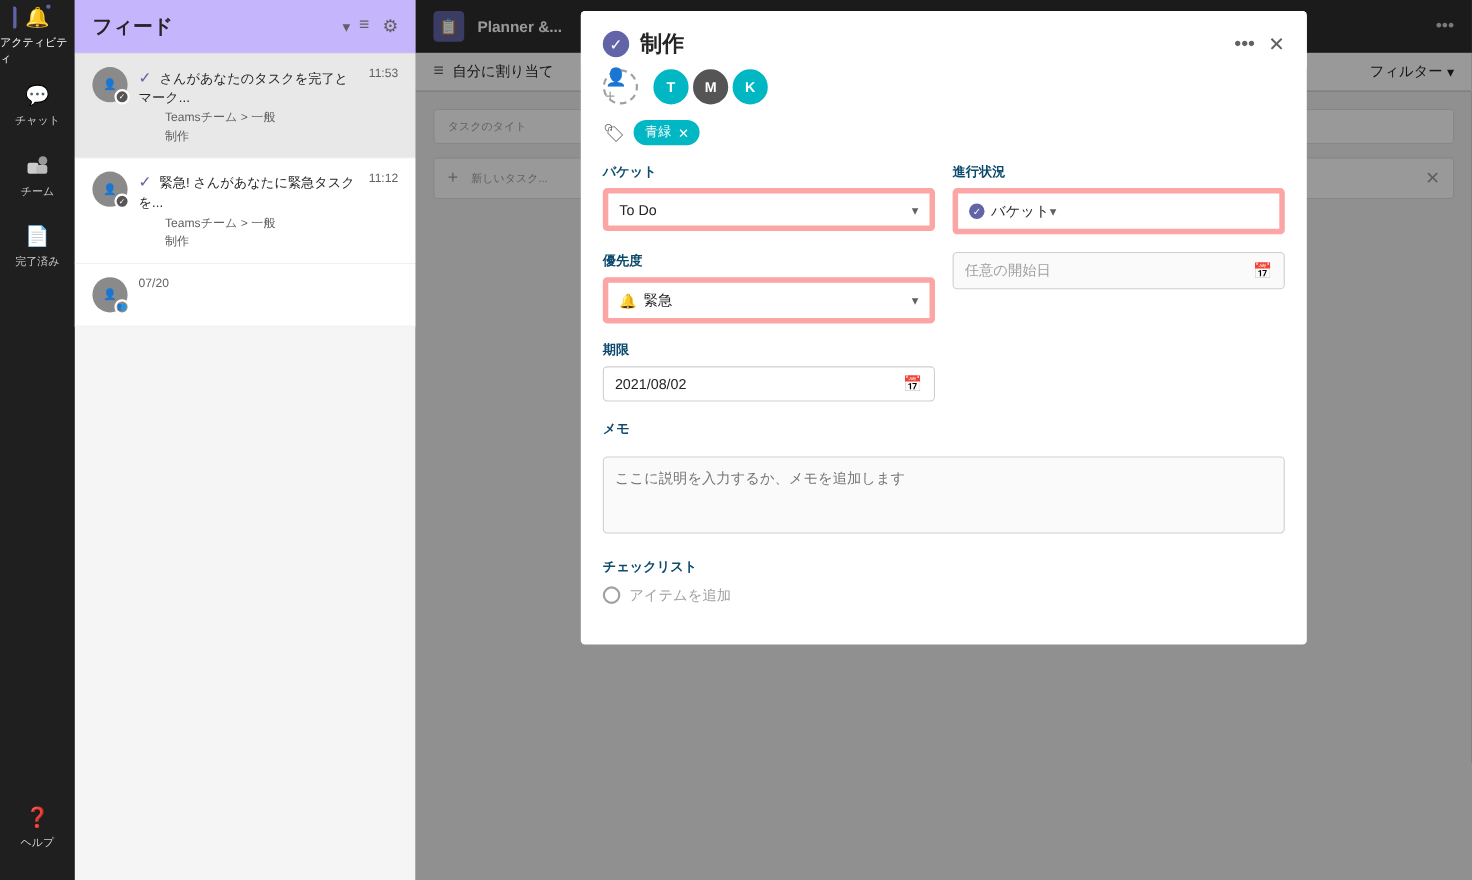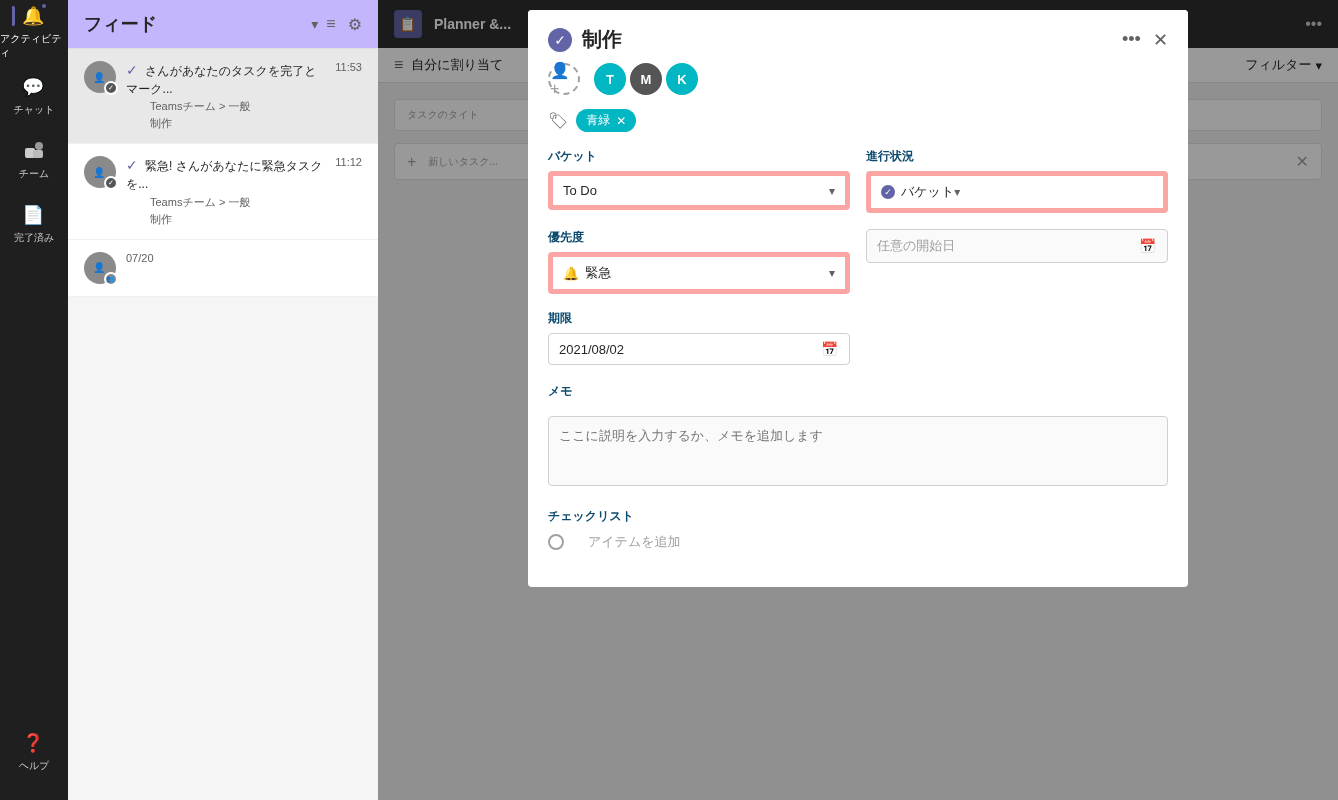--- a/index.html
+++ b/index.html
@@ -377,21 +377,21 @@
       color: #a0a0a0;
       background: #fafafa;
       min-height: 70px;
       resize: none;
       font-family: 'Segoe UI', sans-serif;
     }
 
     .checklist-item {
       display: flex;
       align-items: center;
-      gap: 24px;
+      gap: 8px;
       margin-top: 8px;
     }
     .checklist-circle {
       width: 16px;
       height: 16px;
       border-radius: 50%;
       border: 2px solid #a0a0a0;
       flex-shrink: 0;
     }
     .checklist-add-text { color: #a0a0a0; font-size: 13px; cursor: pointer; }

